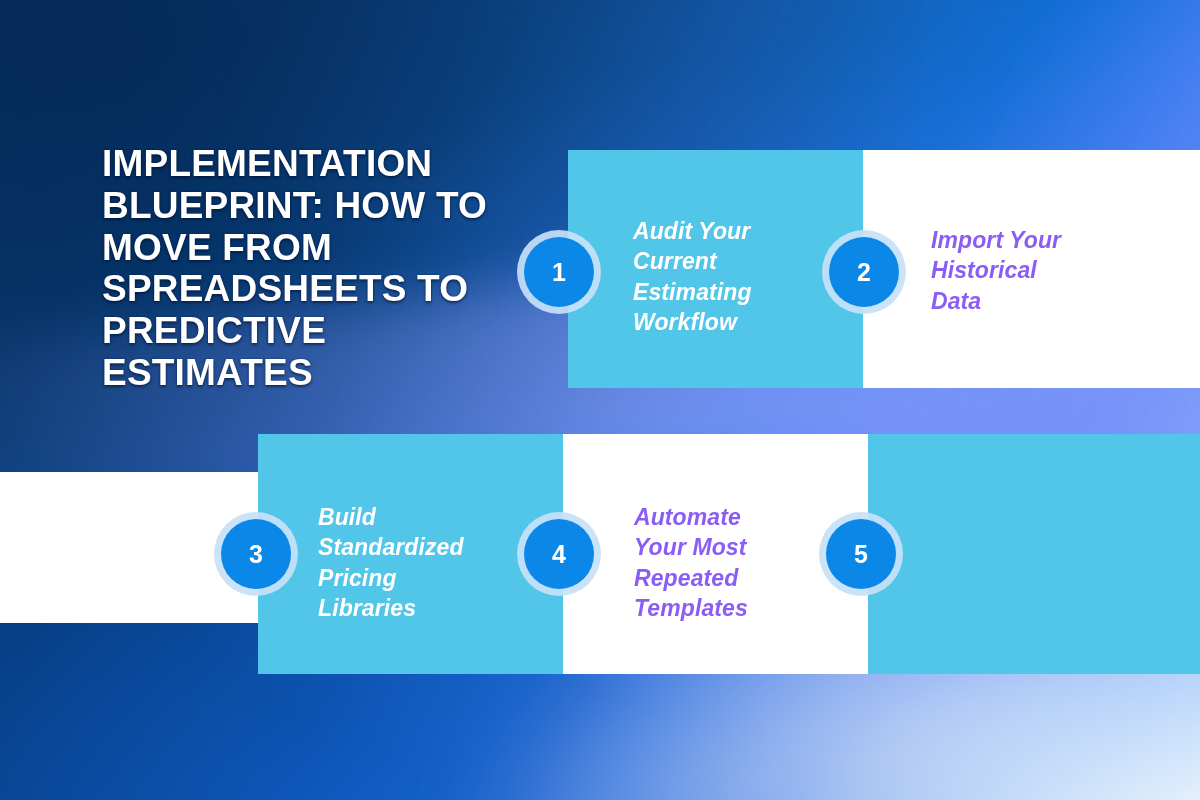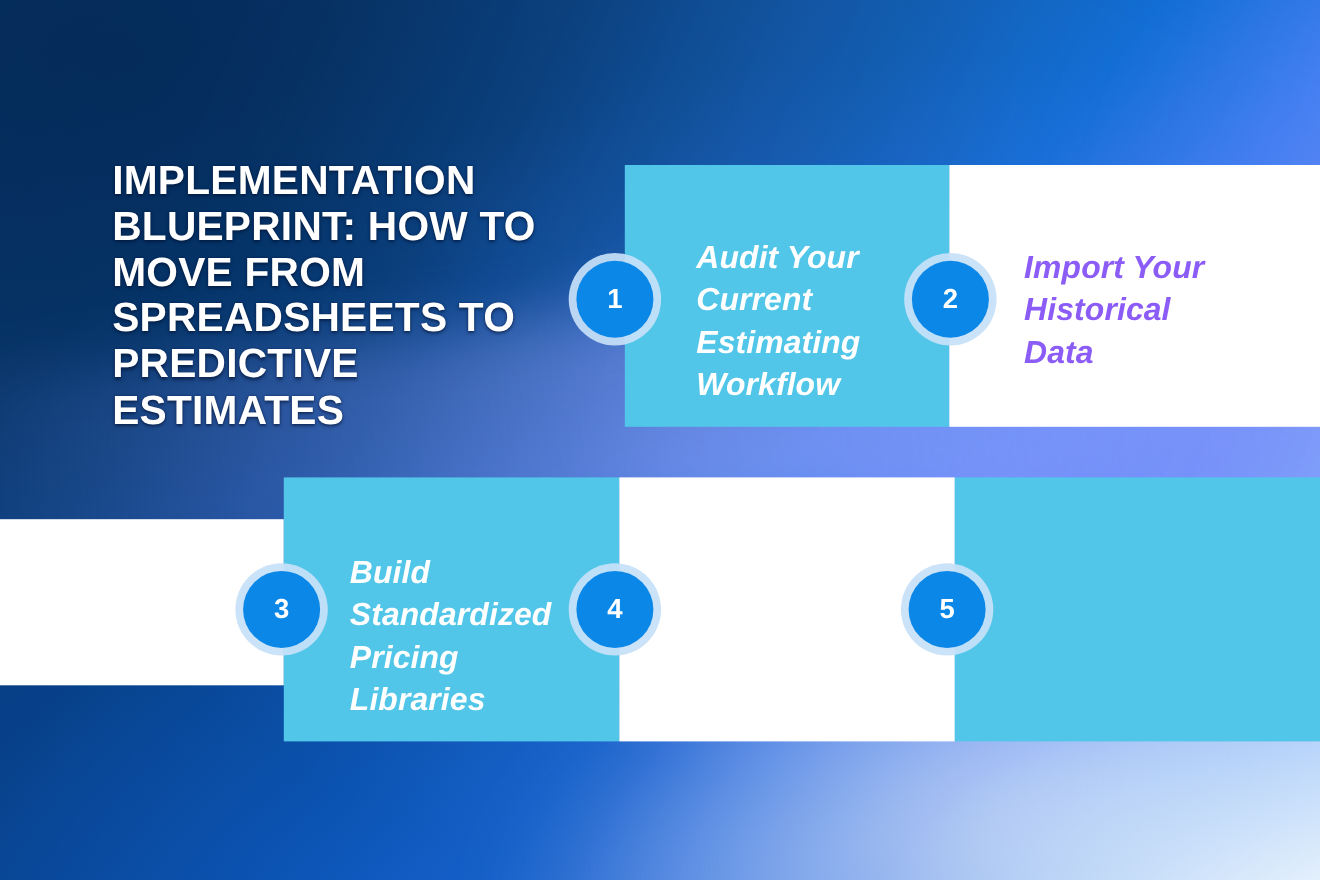--- a/index.html
+++ b/index.html
@@ -156,21 +156,21 @@
   }
 
   .badge-1 { left: 524px; top: 237px; }
   .badge-2 { left: 829px; top: 237px; }
   .badge-3 { left: 221px; top: 519px; }
   .badge-4 { left: 524px; top: 519px; }
   .badge-5 { left: 826px; top: 519px; }
 
   
   .step-text {
-    font-size: 29px;
+    font-size: 23px;
     line-height: 1.32;
     font-weight: bold;
     font-style: italic;
     letter-spacing: 0.1px;
     white-space: pre-line;
   }
   .txt-on-cyan { color: #ffffff; }
   .txt-on-white { color: #8b5cf6; }
 
   .t1 { position: absolute; left: 633px; top: 216px; }
@@ -209,20 +209,24 @@
 Current
 Estimating
 Workflow</div>
   <div class="step-text txt-on-white t2">Import Your
 Historical
 Data</div>
   <div class="step-text txt-on-cyan t3">Build
 Standardized
 Pricing
 Libraries</div>
+  <div class="step-text txt-on-white t4">Automate
+Your Most
+Repeated
+Templates</div>
 
   <div class="badge badge-1">1</div>
   <div class="badge badge-2">2</div>
   <div class="badge badge-3">3</div>
   <div class="badge badge-4">4</div>
   <div class="badge badge-5">5</div>
 
 </div>
 
 </body></html>

